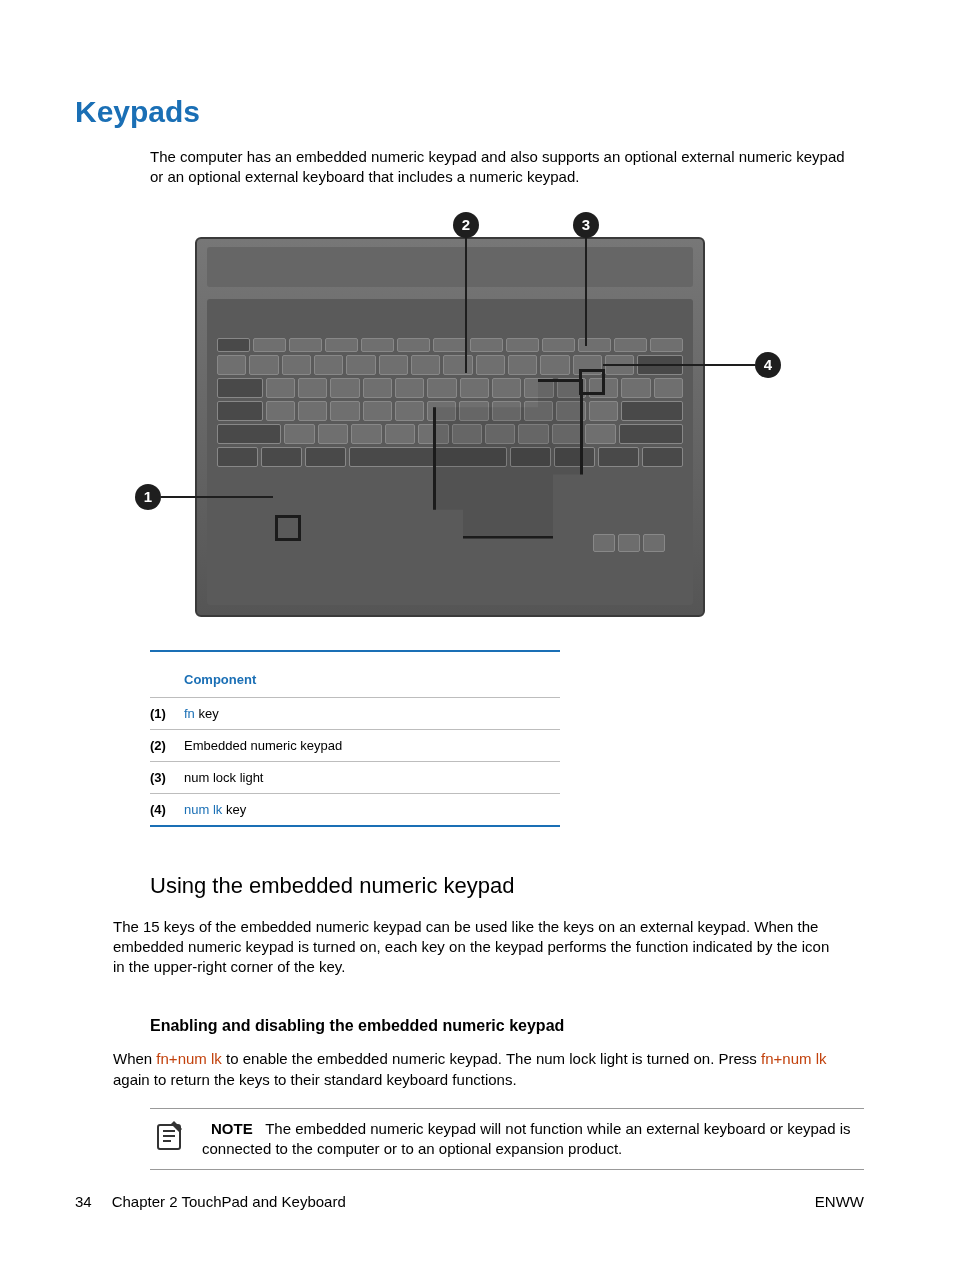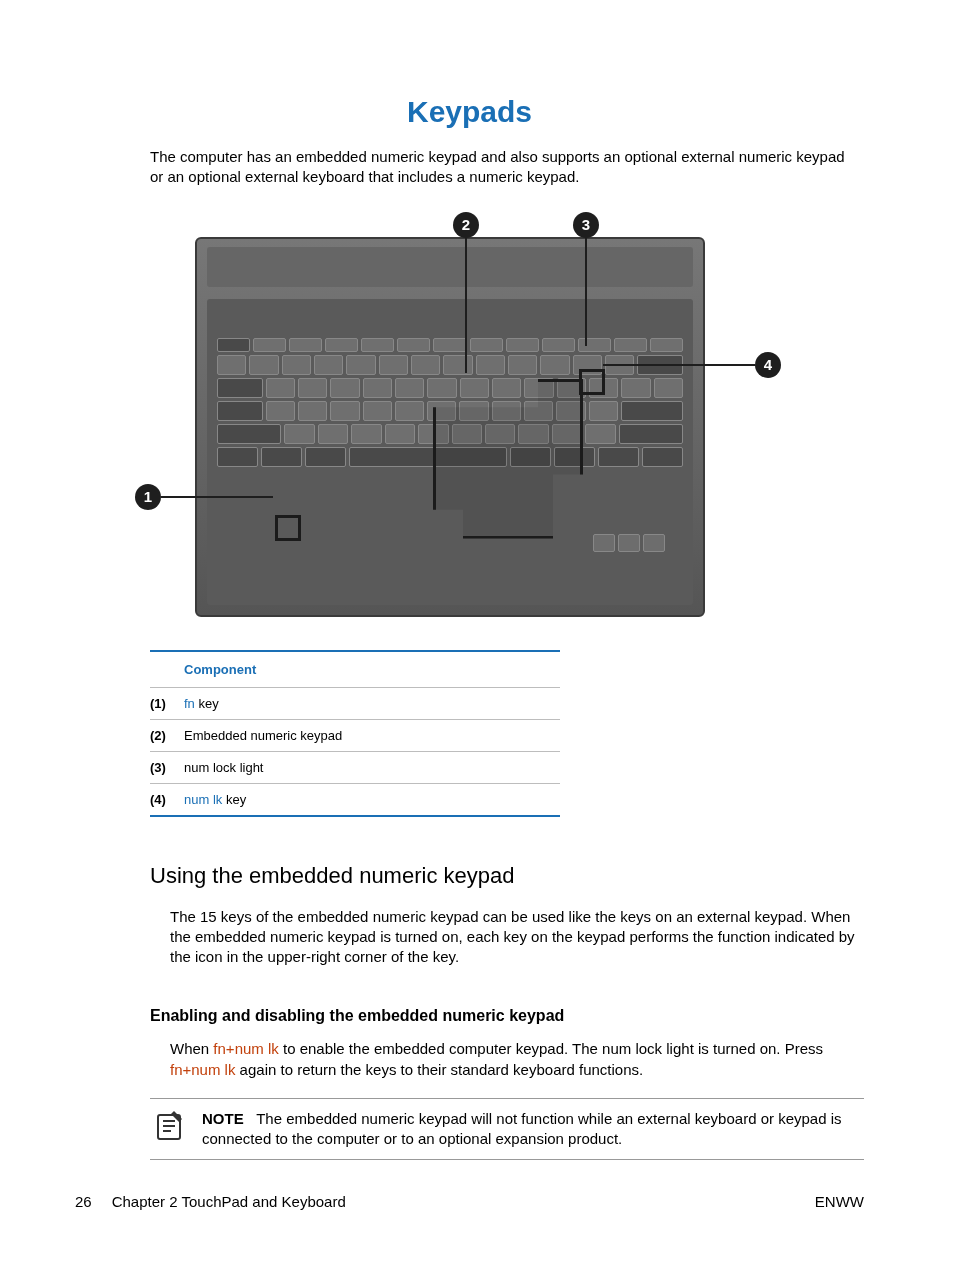--- a/index.html
+++ b/index.html
@@ -10,21 +10,20 @@
     width: 954px;
     height: 1270px;
     position: relative;
     padding: 95px 90px 60px 75px;
   }
   .h1 {
     color: #1a6fb5;
     font-size: 30px;
     font-weight: bold;
     margin-bottom: 18px;
-    text-align: center;
   }
   .intro {
     margin-left: 75px;
     font-size: 15px;
     line-height: 1.35;
     margin-bottom: 24px;
     max-width: 700px;
   }
   
   .diagram {
@@ -76,44 +75,44 @@
   .bottom-row .sq{width:22px;height:18px;background:#6d6d6d;border:1px solid #888;border-radius:2px;}
   
   .comp-table {
     margin-left: 75px;
     width: 410px;
     border-top: 2px solid #1a6fb5;
     font-size: 13px;
   }
   .comp-table .hdr {
     color:#1a6fb5; font-weight:bold;
-    padding: 10px 0 10px 34px;
+    padding: 20px 0 10px 34px;
     border-bottom:1px solid #bdbdbd;
   }
   .comp-table .row {
     display:flex; padding:8px 0;
     border-bottom:1px solid #bdbdbd;
   }
   .comp-table .row:last-child{border-bottom:2px solid #1a6fb5;}
   .comp-table .idx{font-weight:bold; width:34px;}
   .comp-table .lbl .kw{color:#1a6fb5;}
   
   .h2{font-size:22px; font-weight:normal; margin:46px 0 18px 75px;}
   .h3{font-size:16px; font-weight:bold; margin:40px 0 14px 75px;}
-  .body{margin-left:95px; max-width:720px; font-size:15px; line-height:1.35; margin-bottom:6px;}
+  .body{margin-left:38px; max-width:720px; font-size:15px; line-height:1.35; margin-bottom:6px;}
   .body .kw{color:#c2410c;}
   
   .note{
     margin:18px 0 0 75px; max-width:720px;
     border-top:1px solid #999; border-bottom:1px solid #999;
     display:flex; gap:14px; padding:10px 4px;
     font-size:15px; line-height:1.35;
   }
   .note .icon{flex:0 0 34px;}
-  .note .txt b{font-weight:bold;}
+  .note .txt b{font-weight:bold;margin-left:9px;}
   
   .footer{
     position:absolute; left:75px; right:90px; bottom:60px;
     display:flex; justify-content:space-between;
     font-size:15px;
   }
   .footer .left{display:flex; gap:20px;}
 </style>
 </head>
 <body>
@@ -252,37 +251,37 @@
     <span class="idx">(4)</span>
     <span class="lbl"><span class="kw">num lk</span><span> key</span></span>
   </div>
 </div>
 
 <div class="h2">Using the embedded numeric keypad</div>
 <p class="body">The 15 keys of the embedded numeric keypad can be used like the keys on an external keypad. When the embedded numeric keypad is turned on, each key on the keypad performs the function indicated by the icon in the upper-right corner of the key.</p>
 
 <div class="h3">Enabling and disabling the embedded numeric keypad</div>
 <p class="body">
-  <span>When </span><span class="kw">fn+num lk</span><span> to enable the embedded computer keypad. The num lock light is turned on. Press </span><span class="kw">fn+num lk</span><span> again to return the keys to their standard keyboard functions.</span>
+  <span>When </span><span class="kw">fn+num lk</span><span> to enable the embedded numeric keypad. The num lock light is turned on. Press </span><span class="kw">fn+num lk</span><span> again to return the keys to their standard keyboard functions.</span>
 </p>
 
 <div class="note">
   <div class="icon">
     <svg width="34" height="34" viewBox="0 0 34 34">
       <rect x="4" y="6" width="22" height="24" rx="2" fill="none" stroke="#333" stroke-width="2"></rect>
       <line x1="9" y1="12" x2="21" y2="12" stroke="#333" stroke-width="2"></line>
       <line x1="9" y1="17" x2="21" y2="17" stroke="#333" stroke-width="2"></line>
       <line x1="9" y1="22" x2="17" y2="22" stroke="#333" stroke-width="2"></line>
       <path d="M20 2 l8 8 l-3 3 l-8 -8 z" fill="#333"></path>
     </svg>
   </div>
   <div class="txt">
     <b>NOTE</b>&nbsp;&nbsp;&nbsp;<span>The embedded numeric keypad will not function while an external keyboard or keypad is connected to the computer or to an optional expansion product.</span>
   </div>
 </div>
 
 <div class="footer">
   <div class="left">
-    <span>26</span>
+    <span>34</span>
     <span>Chapter 2   TouchPad and Keyboard</span>
   </div>
   <span>ENWW</span>
 </div>
 
 </body></html>

